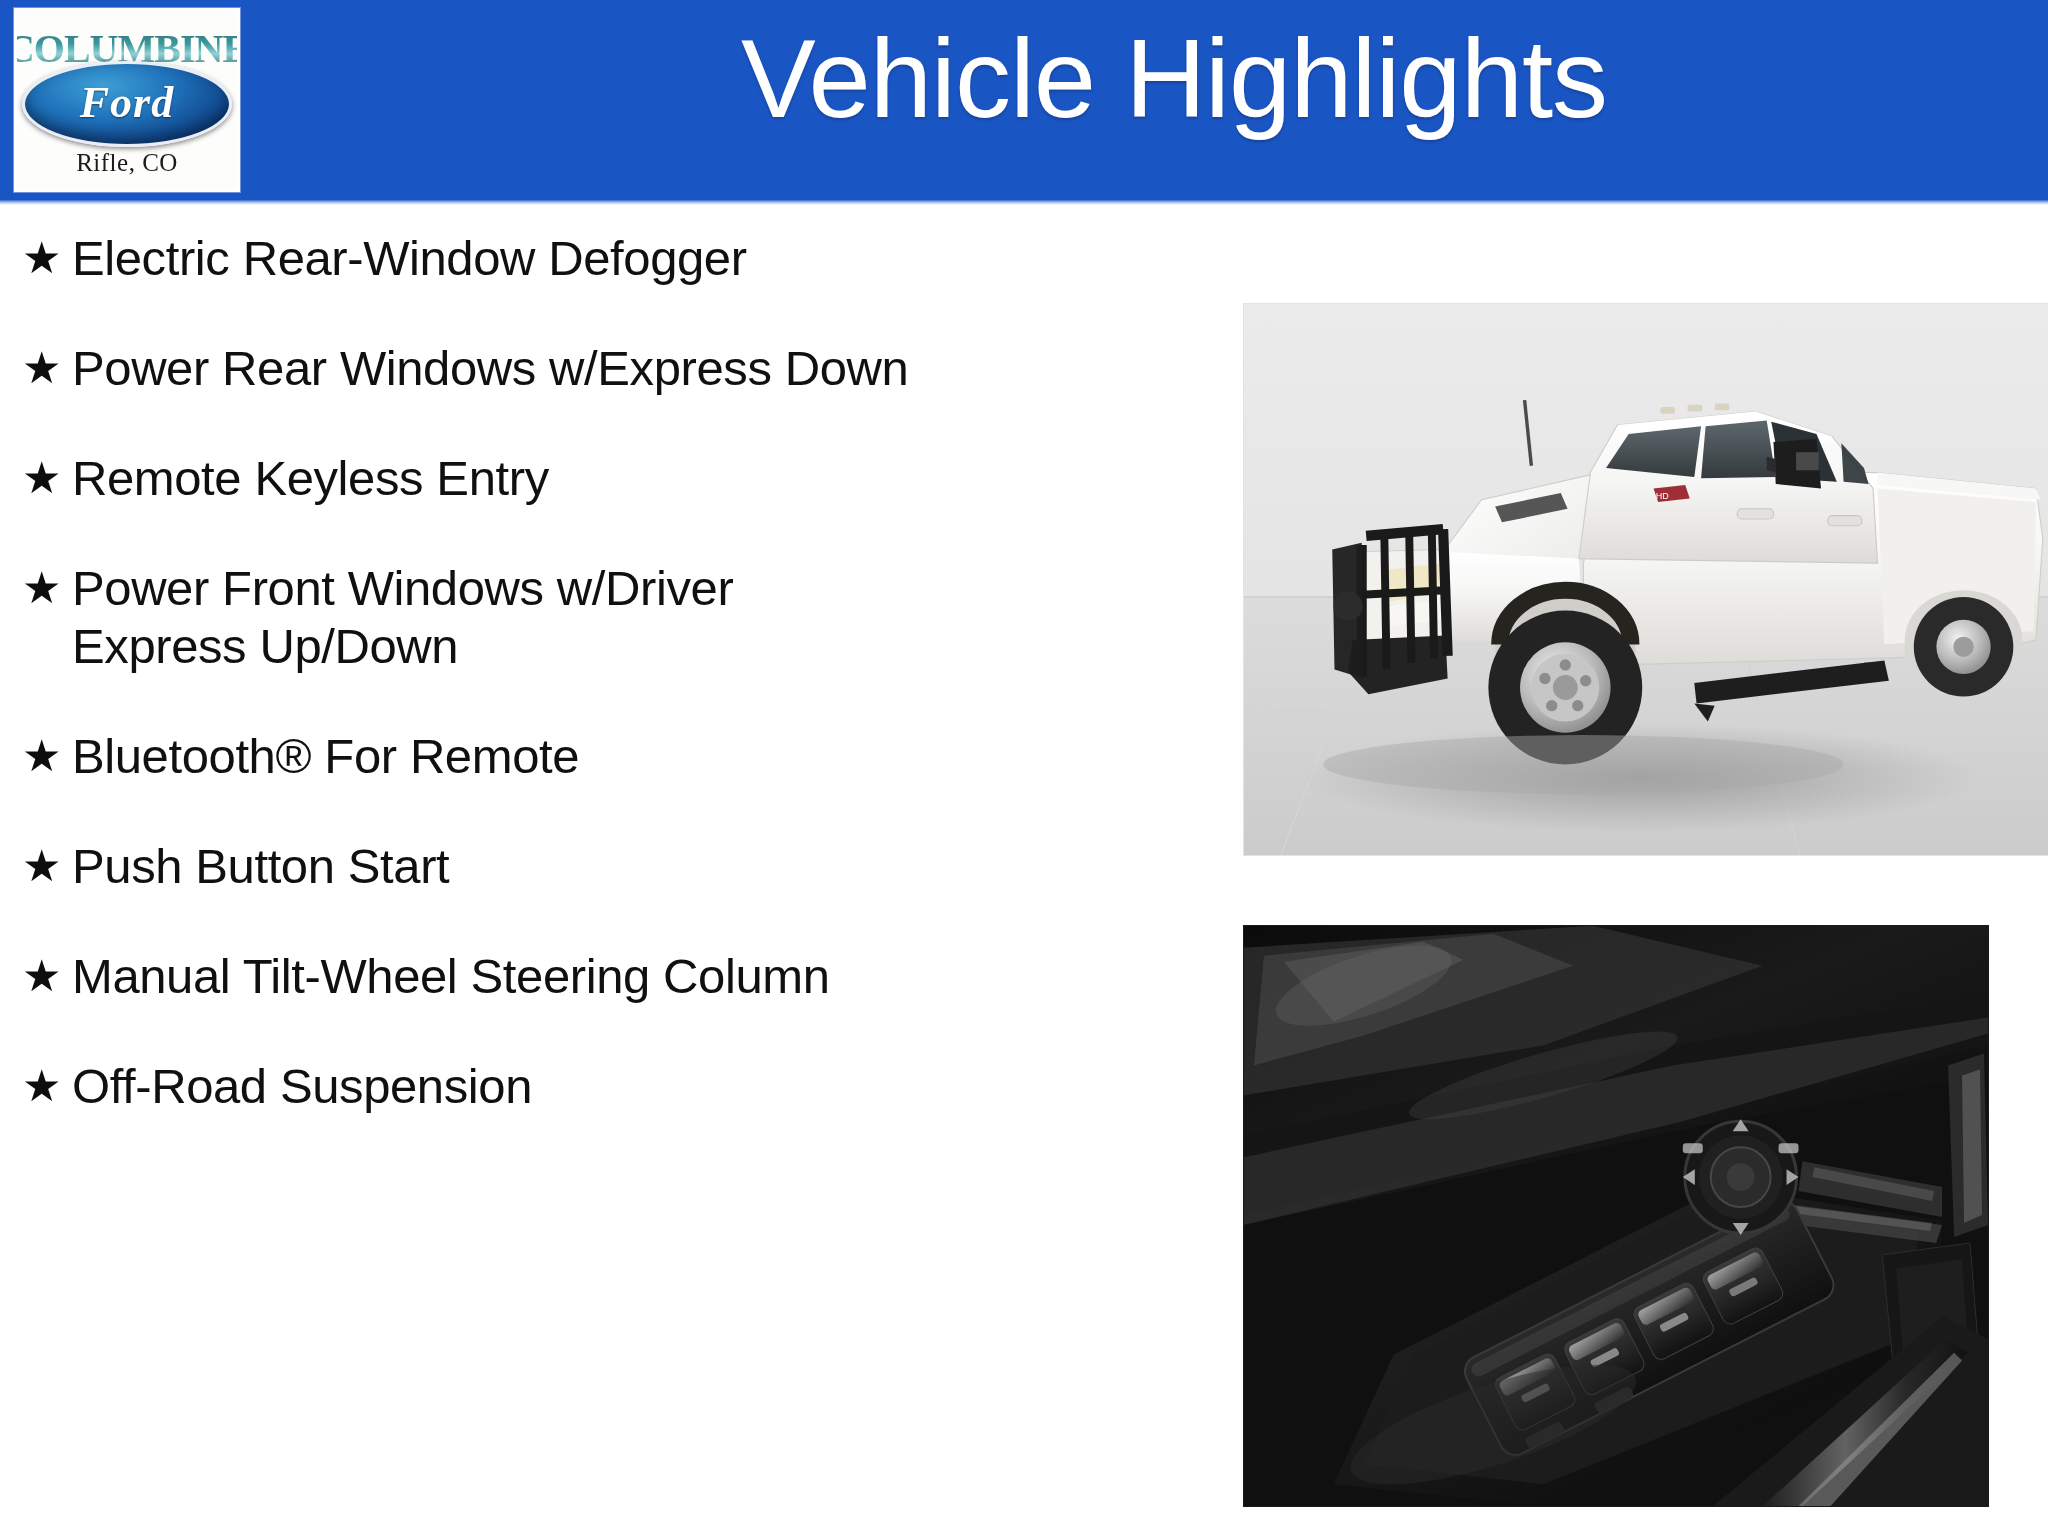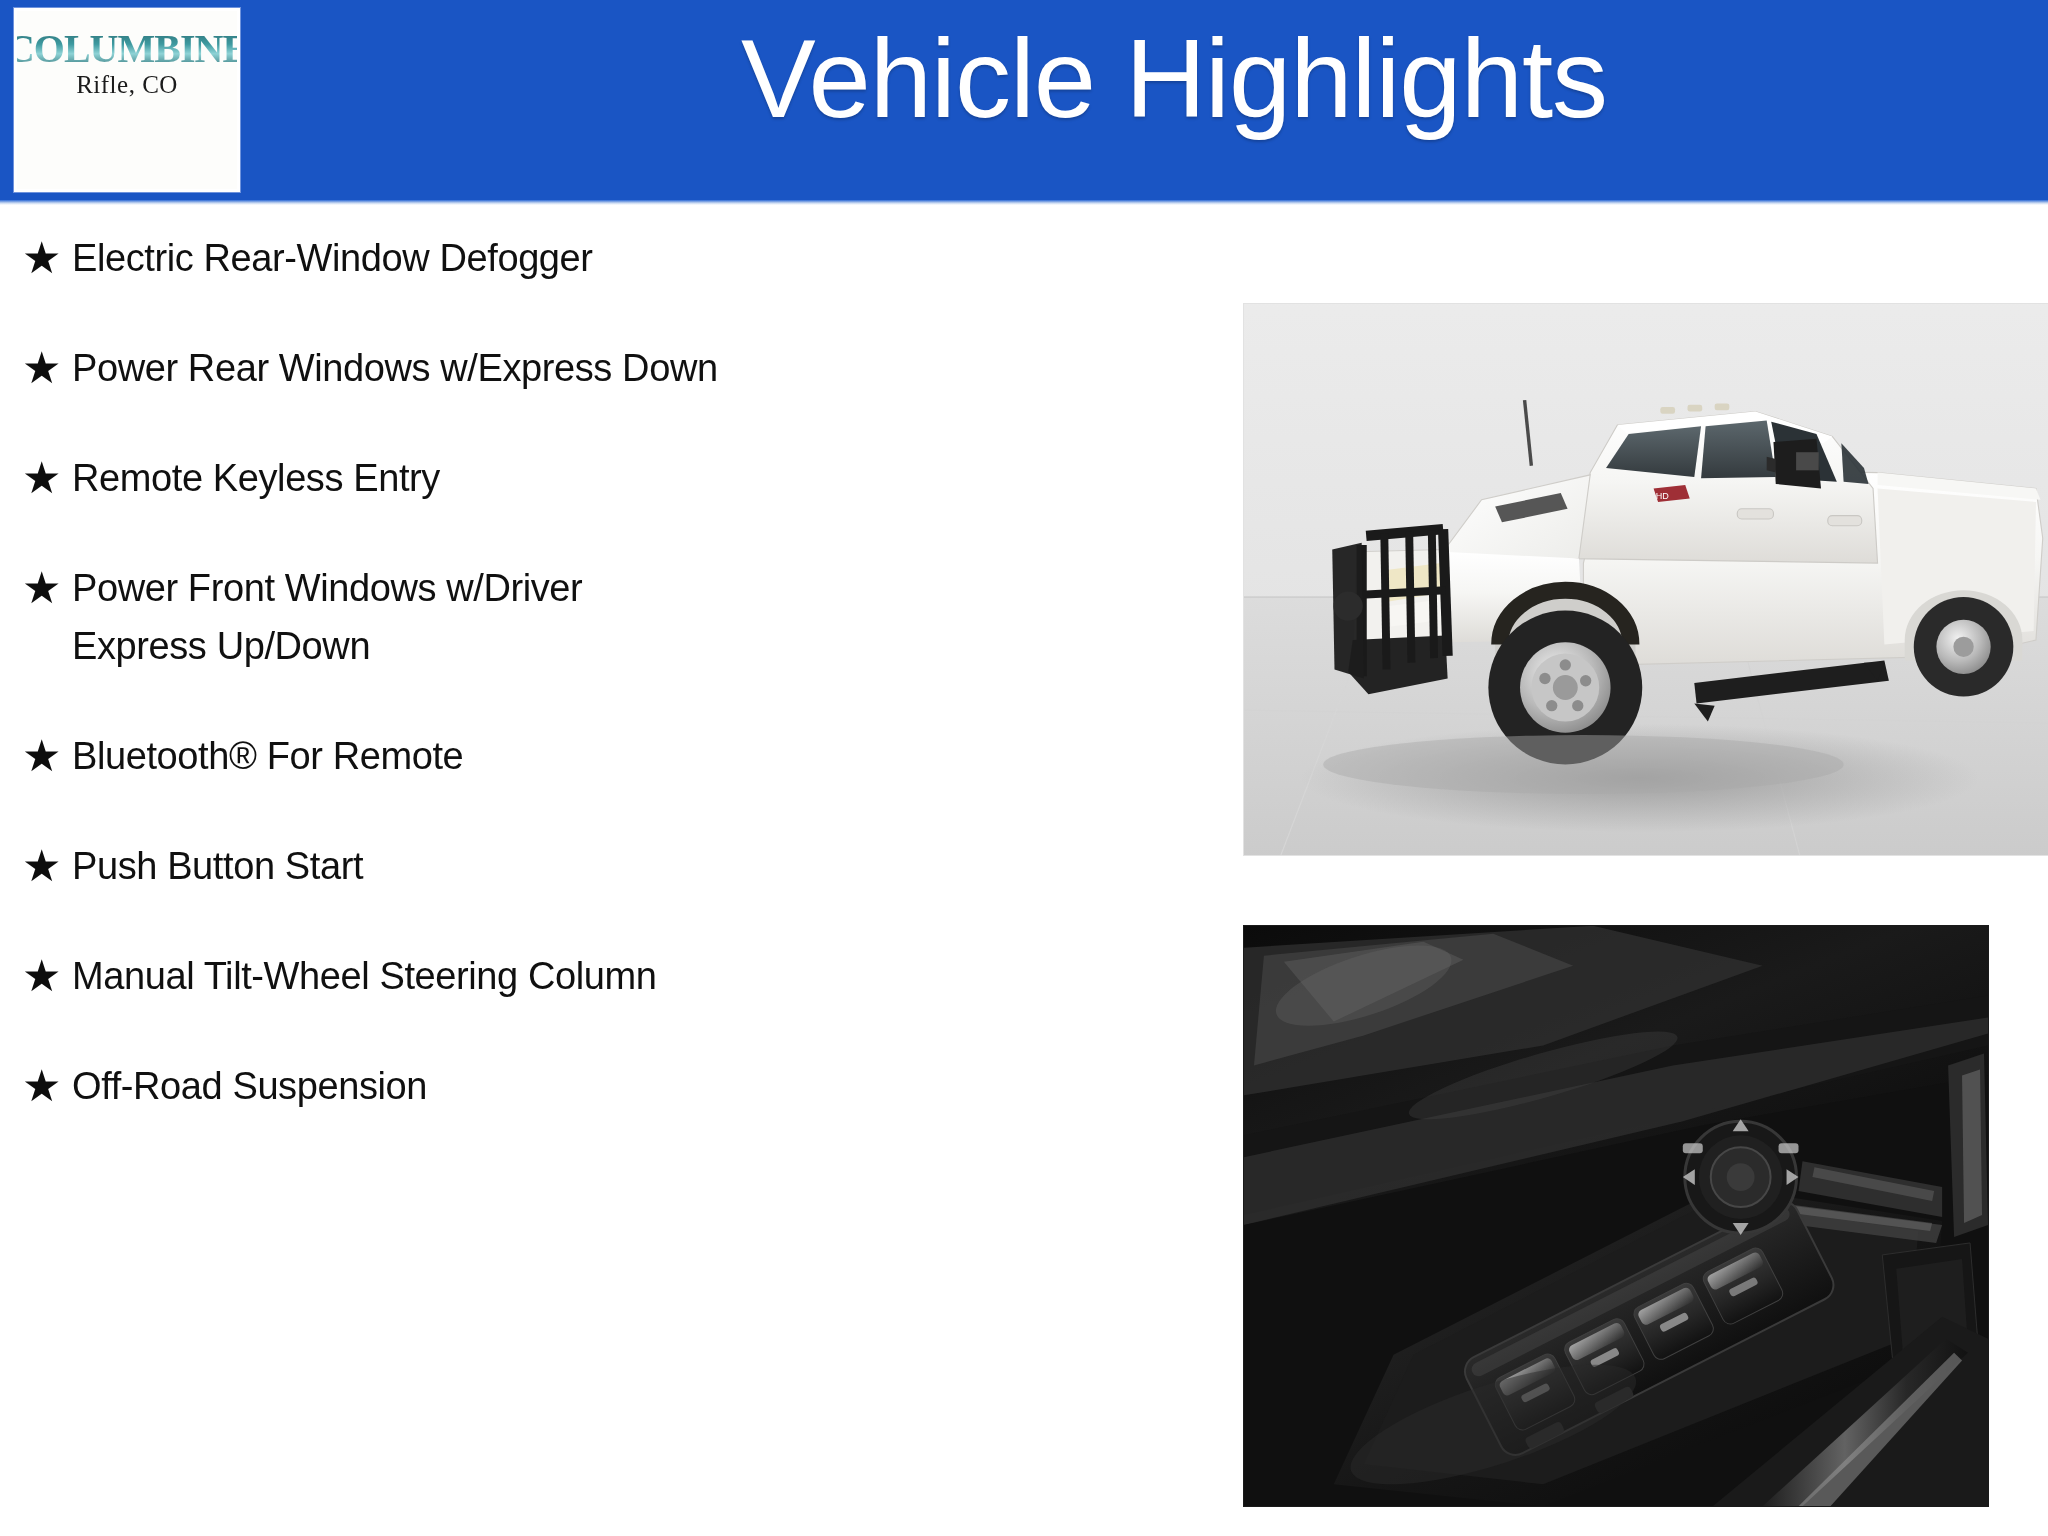--- a/index.html
+++ b/index.html
@@ -106,21 +106,21 @@
     flex:0 0 auto;
     width:54px;
     font-size:44px;
     line-height:58px;
     color:#0d0d0d;
     text-align:left;
     padding-left:4px;
   }
   .feature-label {
     flex:1 1 auto;
-    font-size:38px;
+    font-size:49px;
     line-height:58px;
     color:#101010;
     letter-spacing:-0.4px;
     white-space:pre-line;
   }
 
   
   #photo-truck {
     position:absolute; left:1243px; top:303px; width:846px; height:553px;
     background:#e6e6e6;
@@ -136,20 +136,24 @@
   .photo-svg { display:block; width:100%; height:100%; }
 </style>
 </head>
 <body>
 
 <div id="header">
 
   <div id="logo-box">
     <div id="logo-columbine">COLUMBINE</div>
 
+    <div id="logo-oval-wrap">
+      <div id="logo-oval"></div>
+      <div id="logo-ford-script">Ford</div>
+    </div>
 
     <div id="logo-city">Rifle, CO</div>
   </div>
 
   <div id="header-title">Vehicle Highlights</div>
 </div>
 <div id="header-underline"></div>
 
 <div id="features-list">
 

